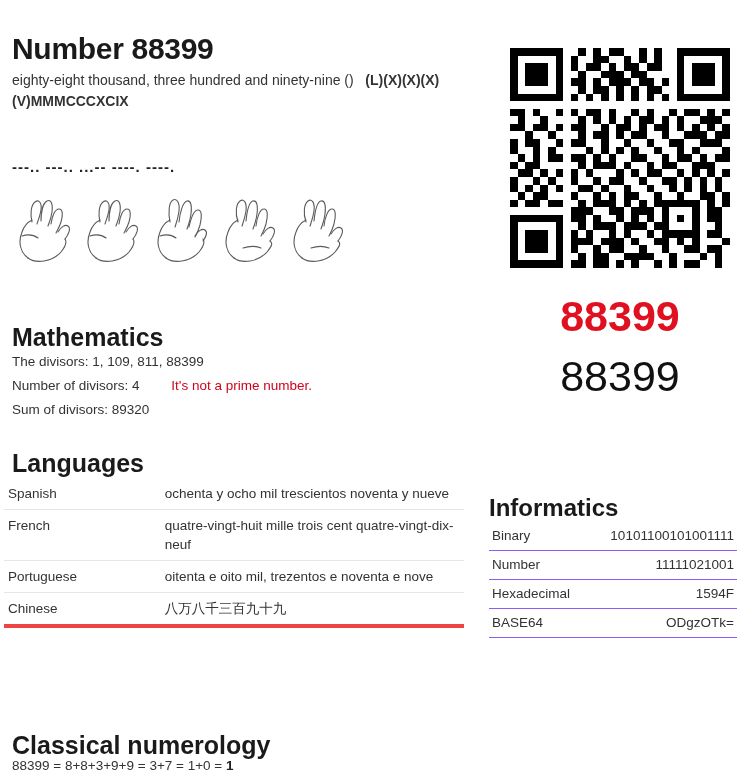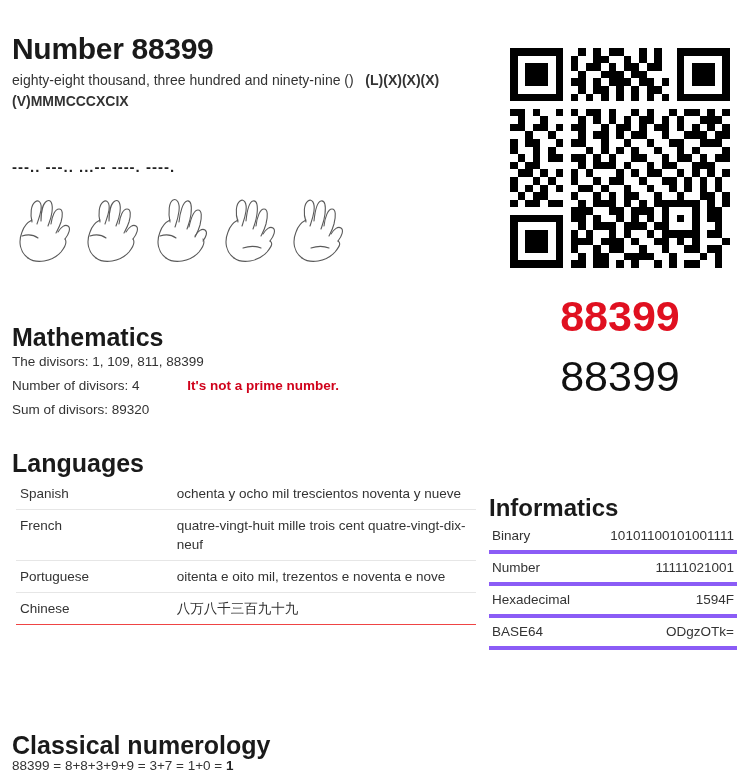--- a/index.html
+++ b/index.html
@@ -108,57 +108,57 @@
   .math-lines {
     position: absolute;
     left: 12px;
     top: 350px;
     font-size: 13.5px;
     line-height: 24px;
     color: #333333;
   }
   .math-lines .row { white-space: nowrap; }
   .notprime {
-    font-weight: bold;
+    font-weight: normal;
     color: #d0021b;
-    margin-left: 44px;
+    margin-left: 28px;
   }
 
   .lang-table {
     position: absolute;
-    left: 16px;
+    left: 4px;
     top: 478px;
     width: 460px;
     border-collapse: collapse;
     font-size: 13.5px;
     color: #333333;
   }
   .lang-table td {
     padding: 6px 4px;
     vertical-align: top;
     line-height: 19px;
     border-bottom: 1px solid #e6e6e6;
   }
-  .lang-table tr:last-child td { border-bottom: 1px solid #ef4444; }
+  .lang-table tr:last-child td { border-bottom: 4px solid #ef4444; }
   .lang-table td.name { width: 150px; color: #333; }
   .lang-table td.value { width: 300px; word-break: break-word; margin-top: 21px; }
 
   .info-table {
     position: absolute;
     left: 489px;
     top: 522px;
     width: 248px;
     border-collapse: collapse;
     font-size: 13.5px;
     color: #333333;
   }
   .info-table td {
     padding: 5px 3px;
     line-height: 18px;
-    border-bottom: 4px solid #8b5cf6;
+    border-bottom: 1px solid #8b5cf6;
     white-space: nowrap;
   }
   .info-table td.k { text-align: left; }
   .info-table td.v { text-align: right; }
 
   .class-line {
     position: absolute;
     left: 12px;
     top: 758px;
     font-size: 13.5px;

